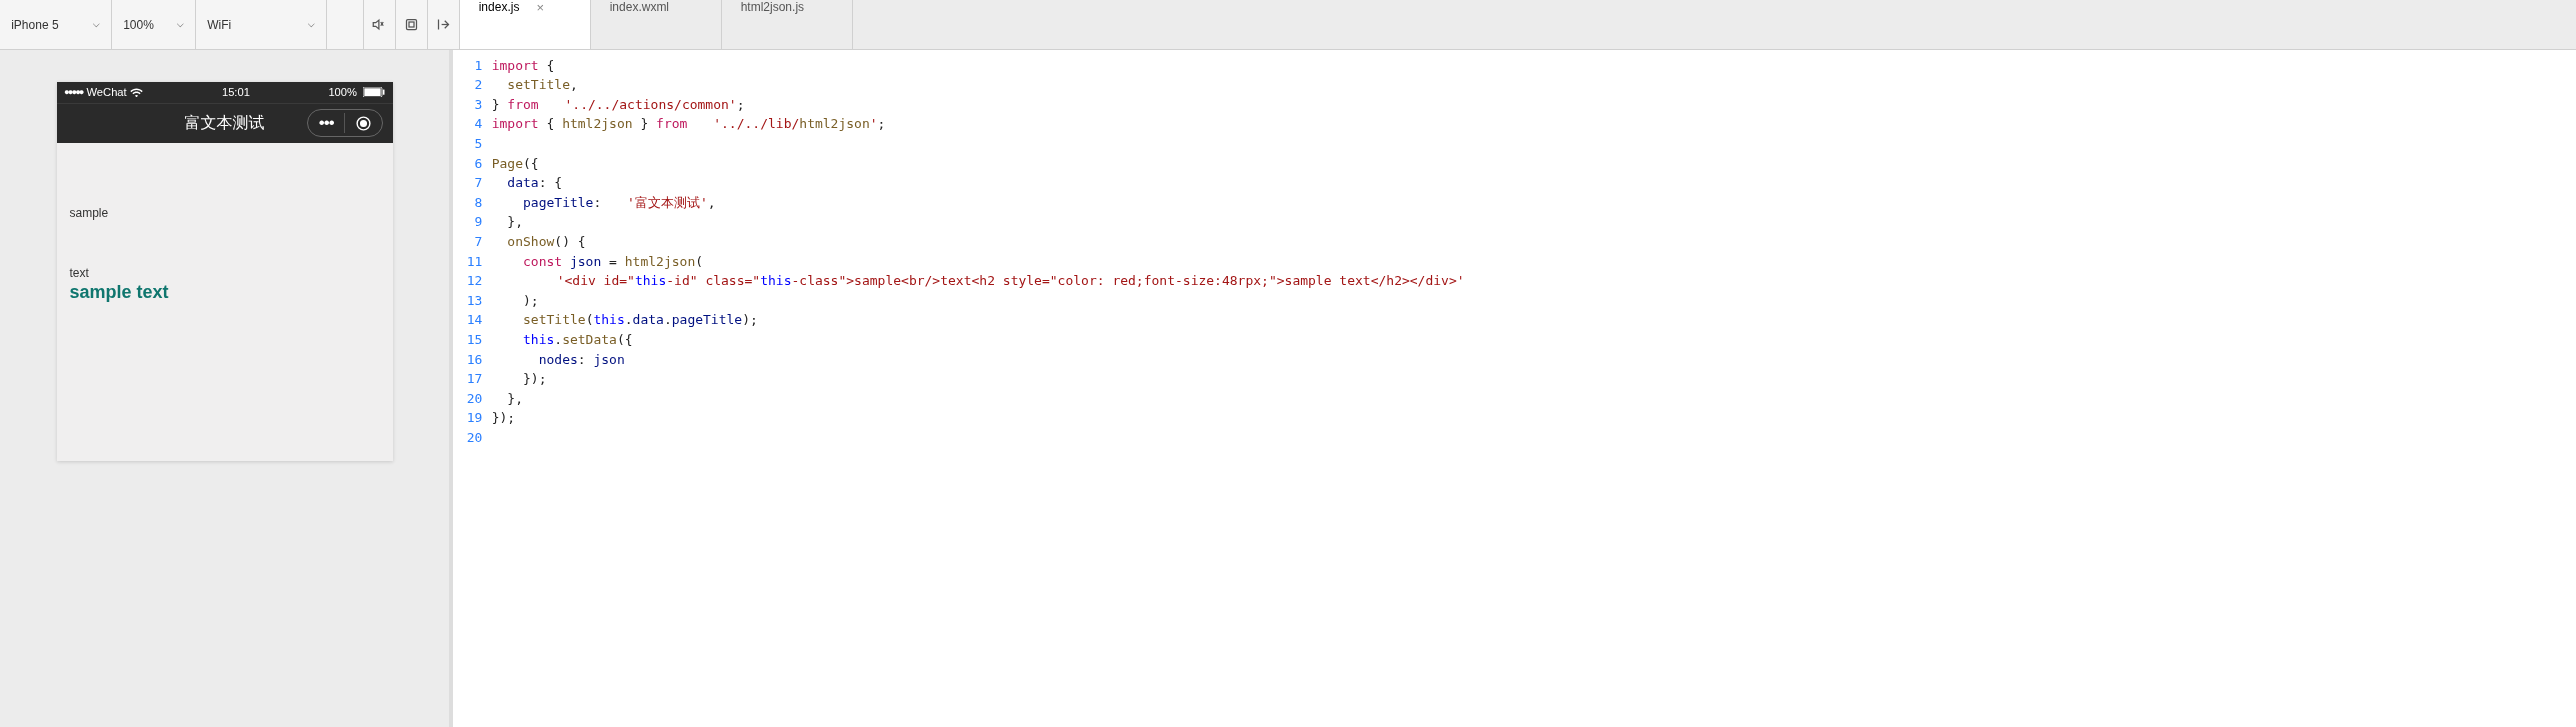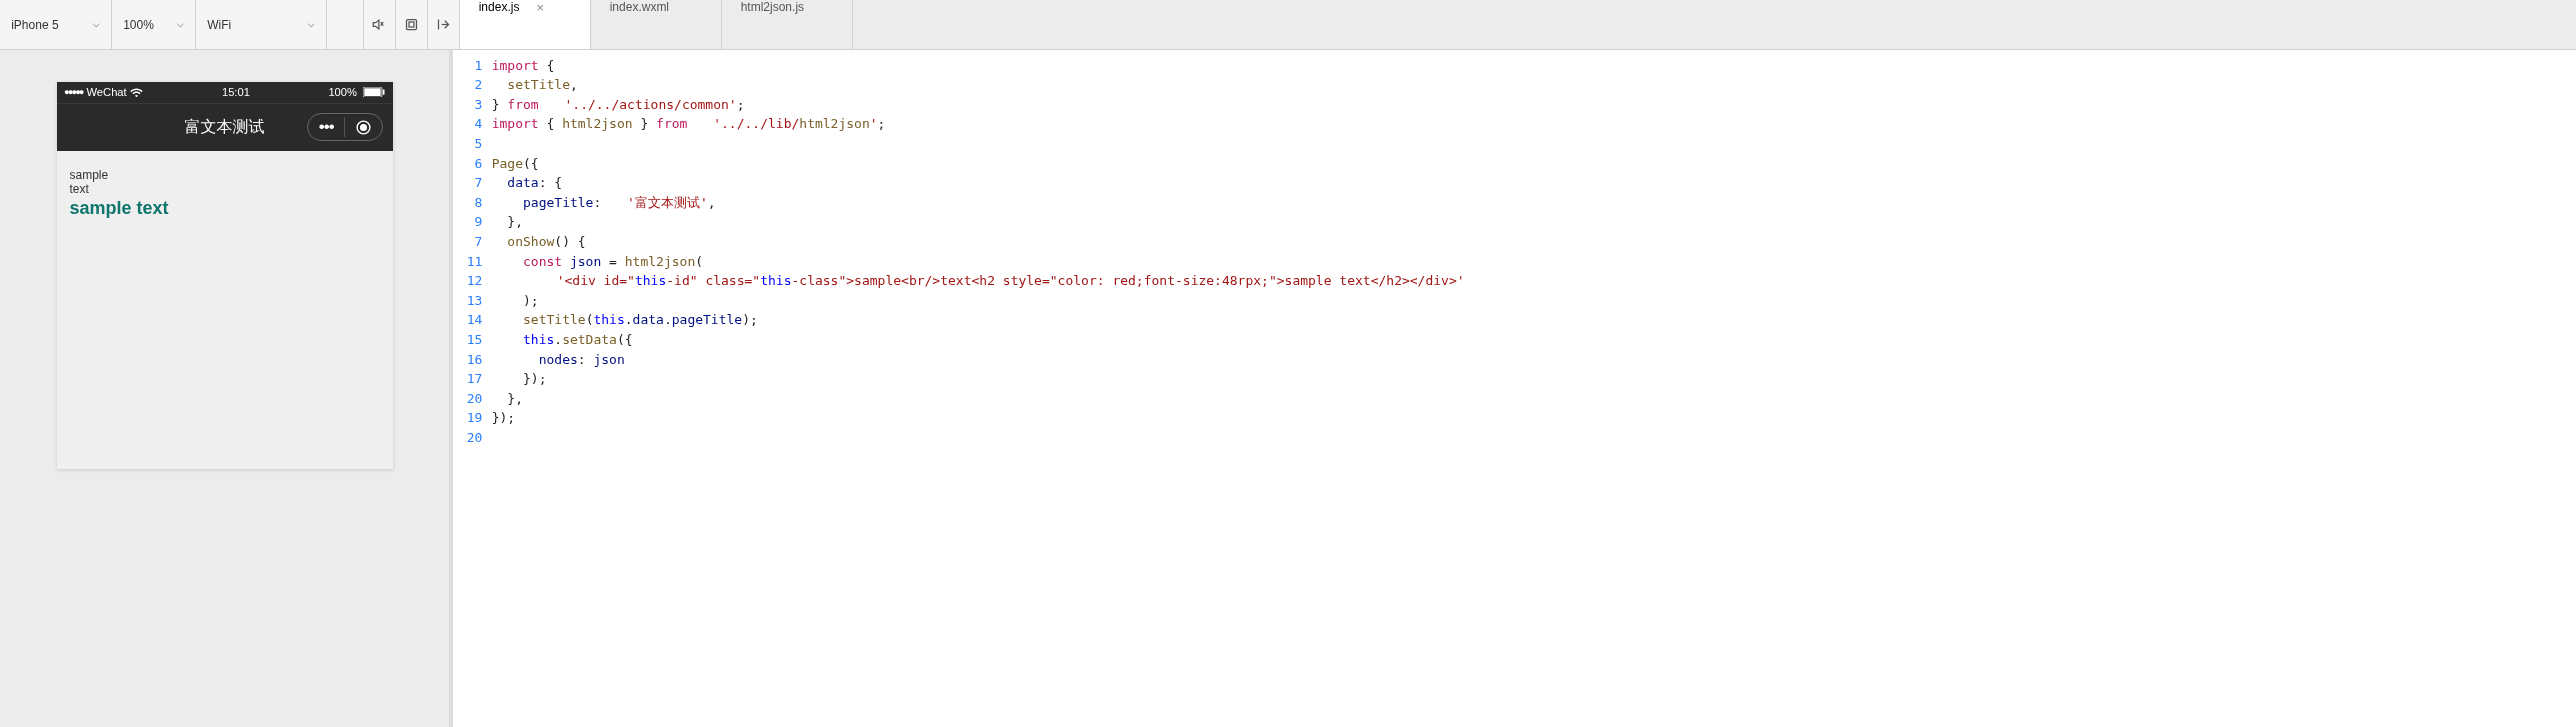--- a/index.html
+++ b/index.html
@@ -91,21 +91,21 @@
       display: flex;
       align-items: center;
       justify-content: space-between;
       padding: 0 7.5px;
       font-size: 11.2px;
     }
     .phone-status-left { display: flex; align-items: center; gap: 1.9px; }
     .phone-status-right { display: flex; align-items: center; gap: 5.6px; }
     .dots { font-size: 9.3px; letter-spacing: -1.9px; }
     .phone-nav {
-      height: 48px;
+      height: 40px;
       background: #2a2a2a;
       color: #fff;
       display: flex;
       align-items: center;
       justify-content: center;
       position: relative;
       font-size: 16px;
       border-top: 0.9px solid #3a3a3a;
     }
     .phone-nav-btn {
@@ -125,21 +125,21 @@
       color: #fff;
     }
     .phone-nav-btn > div:first-child { border-right: 0.9px solid #555; }
     .phone-body {
       background: #f0efef;
       min-height: 318px;
       padding: 17px 13px;
       font-size: 12px;
       color: #333;
     }
-    .sample-line { line-height: 1.2; }
+    .sample-line { line-height: 1.2; margin-top: 46px; }
     .sample-red {
       color: #0f766e;
       font-size: 18px;
       font-weight: 600;
       margin-top: 1.9px;
     }
     .editor-pane {
       flex: 1;
       background: #fff;
       display: flex;

